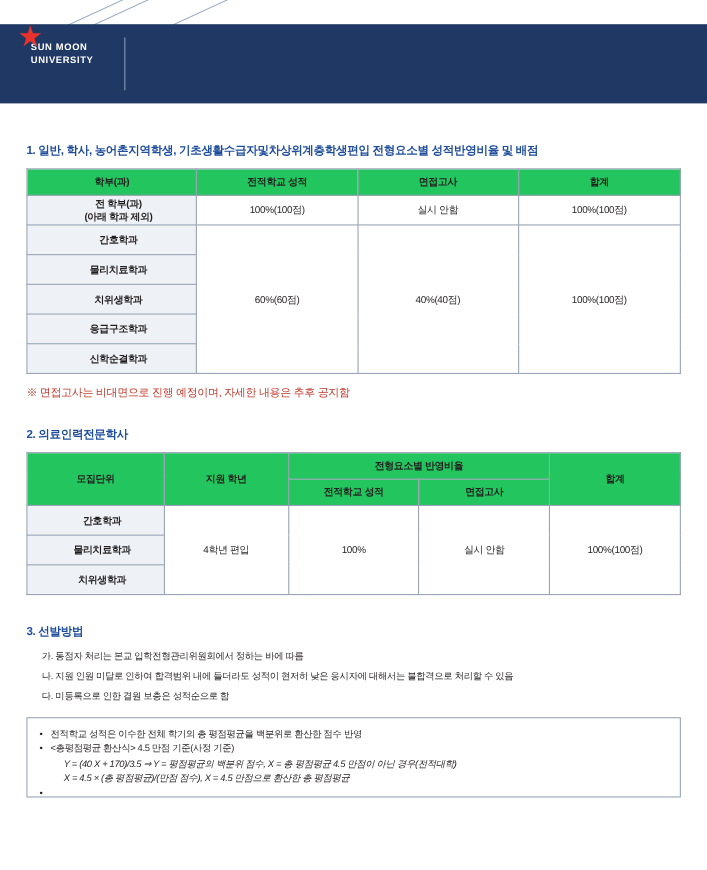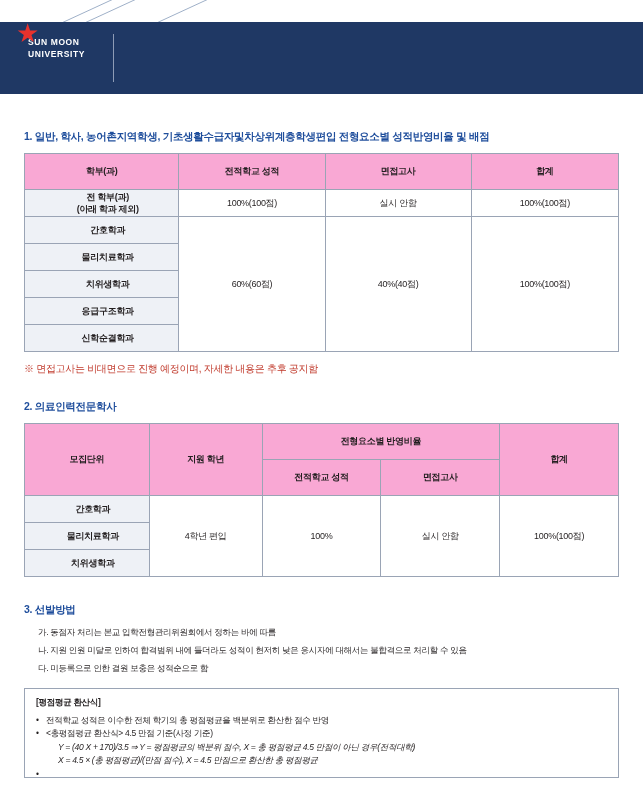--- a/index.html
+++ b/index.html
@@ -94,23 +94,23 @@
     border: 1px solid #9aa4b5;
     text-align: center;
     font-size: 9px;
     color: #231f20;
     padding: 0;
     height: 27px;
     font-weight: normal;
     letter-spacing: -0.3px;
   }
   thead th {
-    background: #f9a8d4;
-    font-weight: bold;
-    height: 36px;
+    background: #22c55e;
+    font-weight: bold;
+    height: 24px;
     font-size: 9px;
   }
   td.rowhead {
     background: #eef1f6;
     font-weight: bold;
     padding-left: 12px;
   }
   td.rowhead.two-line { line-height: 1.35; }
 
   .note {
@@ -280,21 +280,20 @@
 
   <h2 class="section-title sec3">3. 선발방법</h2>
 
   <ul class="list3">
     <li>가. 동점자 처리는 본교 입학전형관리위원회에서 정하는 바에 따름</li>
     <li>나. 지원 인원 미달로 인하여 합격범위 내에 들더라도 성적이 현저히 낮은 응시자에 대해서는 불합격으로 처리할 수 있음</li>
     <li>다. 미등록으로 인한 결원 보충은 성적순으로 함</li>
   </ul>
 
   <div class="calc-box">
-    <div class="box-title">[평점평균 환산식]</div>
     <ul>
       <li>
         <span class="bullet">•</span>
         <span>전적학교 성적은 이수한 전체 학기의 총 평점평균을 백분위로 환산한 점수 반영</span>
       </li>
       <li>
         <span class="bullet">•</span>
         <span>&lt;총평점평균 환산식&gt; 4.5 만점 기준(사정 기준)</span>
       </li>
       <li>

